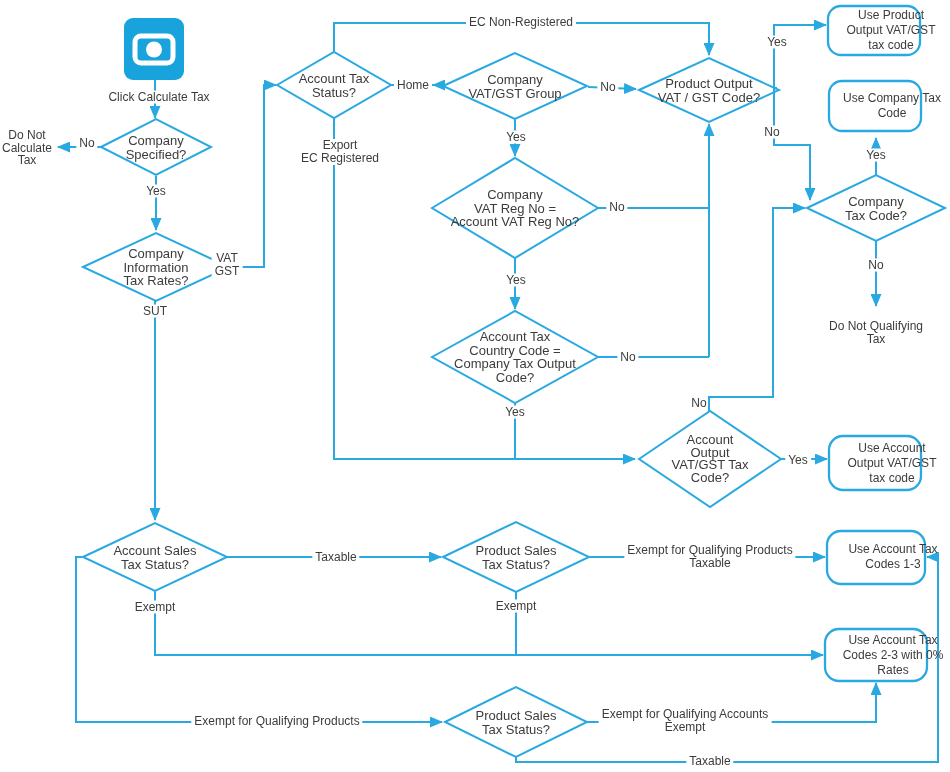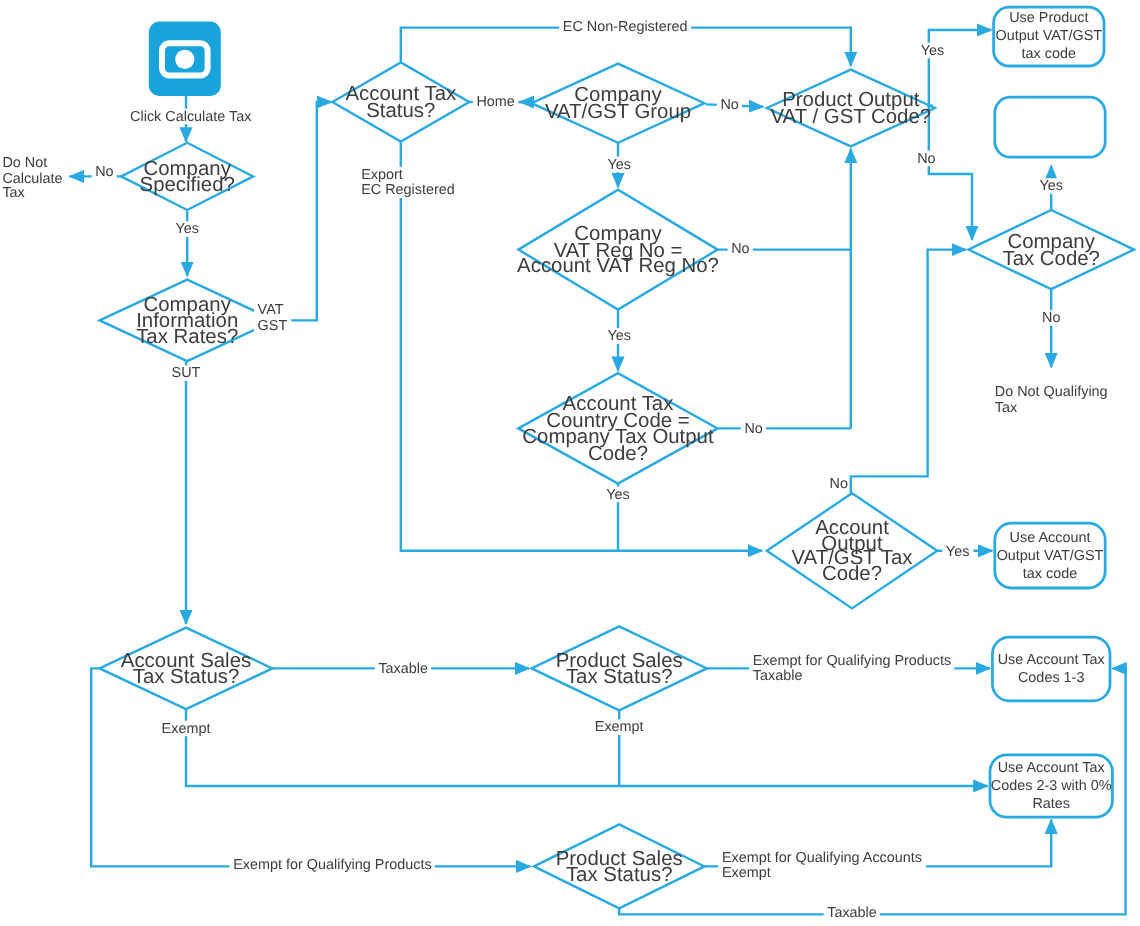--- a/index.html
+++ b/index.html
@@ -1,24 +1,24 @@
 <!DOCTYPE html>
 <html><head>
 <meta charset="utf-8">
 <style>
   html,body{margin:0;padding:0;background:#fff;}
   .stage{position:relative;width:950px;height:772px;background:#fff;overflow:hidden;
          font-family:"Liberation Sans",sans-serif;color:#3c3c3c;}
   .stage svg{position:absolute;left:0;top:0;}
-  .lbl{position:absolute;transform:translate(-50%,-50%);
+  .lbl{position:absolute;transform:translate(-50%,-50%);text-align:center;
        font-size:12px;line-height:13px;white-space:nowrap;z-index:3;}
   .bg{background:#fff;padding:0 3px;}
   .node{position:absolute;transform:translate(-50%,-50%);text-align:center;
-        font-size:17px;line-height:13.5px;white-space:nowrap;z-index:3;}
-  .term{font-size:12px;line-height:15px;}
+        font-size:13px;line-height:13.5px;white-space:nowrap;z-index:3;}
+  .term{font-size:12px;line-height:15px;margin-left:17px;}
   .tight{line-height:12.5px;}
 </style>
 </head>
 <body>
 
 <div class="stage">
 
   <svg width="950" height="772" viewBox="0 0 950 772">
     <defs>
       <marker id="arrow" viewBox="0 0 13 11" markerWidth="13" markerHeight="11" refX="12" refY="5.5" orient="auto" markerUnits="userSpaceOnUse">
@@ -207,20 +207,24 @@
   <div class="node" style="left:516px;top:722px">
     <div>Product Sales</div>
     <div>Tax Status?</div>
   </div>
 
   <div class="node term" style="left:874px;top:30px">
     <div>Use Product</div>
     <div>Output VAT/GST</div>
     <div>tax code</div>
   </div>
+  <div class="node term" style="left:875px;top:106px">
+    <div>Use Company Tax</div>
+    <div>Code</div>
+  </div>
   <div class="node term" style="left:875px;top:463px">
     <div>Use Account</div>
     <div>Output VAT/GST</div>
     <div>tax code</div>
   </div>
   <div class="node term" style="left:876px;top:557px">
     <div>Use Account Tax</div>
     <div>Codes 1-3</div>
   </div>
   <div class="node term" style="left:876px;top:655px">

